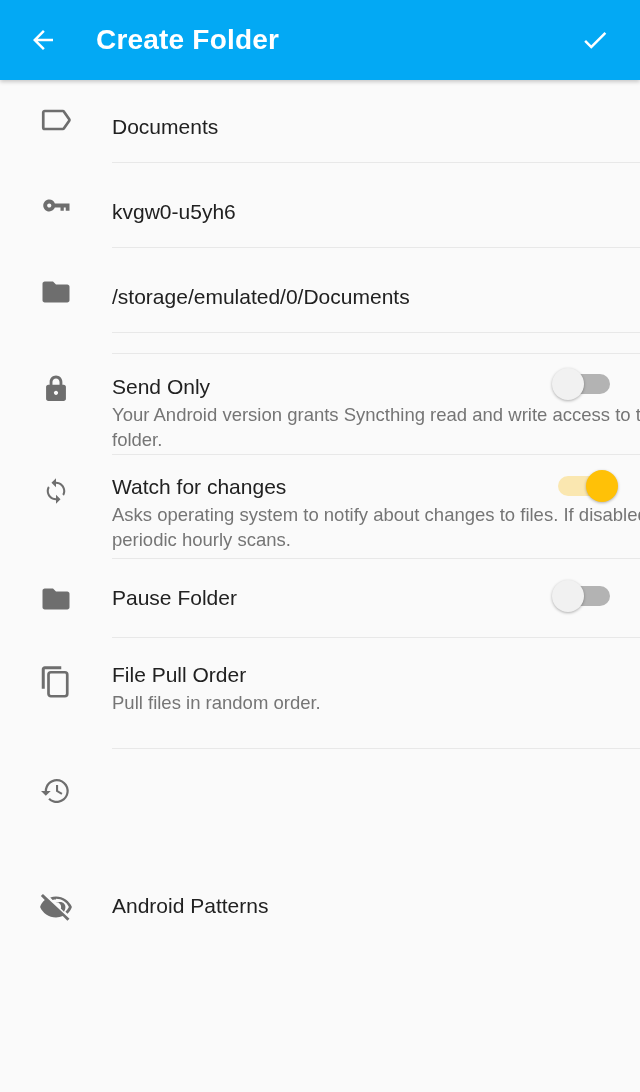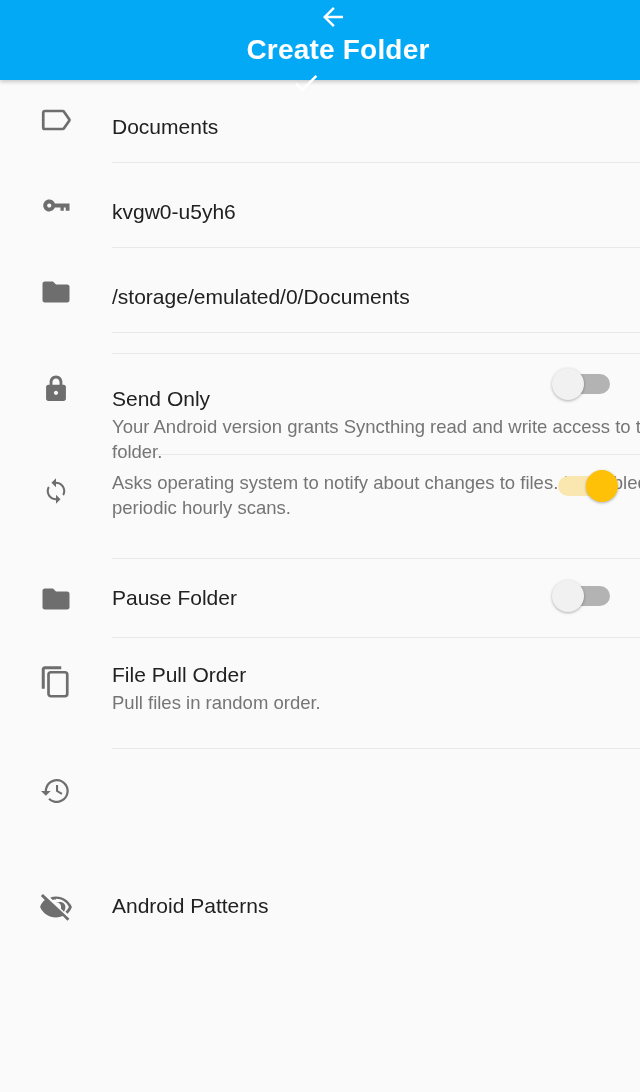--- a/index.html
+++ b/index.html
@@ -12,21 +12,20 @@
   #app { position:relative; width:640px; height:1092px; background:#fafafa; }
 
   
   .appbar {
     position:absolute; top:0; left:0;
     width:640px; height:80px;
     background:#03A9F4;
     display:flex; align-items:center;
     box-shadow:0 2px 4px rgba(0,0,0,.20);
     z-index:5;
-    flex-direction:column;
   }
   .appbar-back {
     width:34px; height:34px; margin-left:26px;
     display:flex; align-items:center; justify-content:center;
     flex:0 0 auto;
   }
   .appbar-title {
     color:#ffffff;
     font-size:28px;
     font-weight:bold;
@@ -179,38 +178,39 @@
     <div class="divider"></div>
 
     <div class="sp" style="height:14px"></div>
     <div class="row" style="height:86px">
       <div class="row-icon">
         <svg width="34" height="34" viewBox="0 0 24 24">
           <path d="M12 2.5c-2.5 0-4.5 2-4.5 4.5v2H6.6c-.9 0-1.6.7-1.6 1.6v8.3c0 .9.7 1.6 1.6 1.6h10.8c.9 0 1.6-.7 1.6-1.6v-8.3c0-.9-.7-1.6-1.6-1.6H16.5V7c0-2.5-2-4.5-4.5-4.5zm0 2c1.4 0 2.5 1.1 2.5 2.5v2h-5V7c0-1.4 1.1-2.5 2.5-2.5zM12 13.2c.8 0 1.5.7 1.5 1.5s-.7 1.5-1.5 1.5-1.5-.7-1.5-1.5.7-1.5 1.5-1.5z" fill="#6E6E6E"></path>
         </svg>
       </div>
       <div class="row-body">
-        <div class="row-title" style="margin-top:16px">Send Only</div>
+        <div class="row-title" style="margin-top:4px">Send Only</div>
         <div class="row-desc">Your Android version grants Syncthing read and write access to the selected folder.</div>
         <div class="toggle off" style="right:18px; top:0px; position:absolute;">
           <span class="track"></span>
           <span class="thumb"></span>
         </div>
       </div>
     </div>
     <div class="divider"></div>
 
     <div class="sp" style="height:15px"></div>
     <div class="row" style="height:88px">
       <div class="row-icon">
         <svg width="34" height="34" viewBox="0 0 24 24">
           <path d="M12 5.5V3l-3.2 3.2L12 9.4V6.9c2.8 0 5.1 2.3 5.1 5.1 0 .86-.22 1.67-.6 2.38l1.05 1.05c.63-1.0 1-2.18 1-3.43C18.55 8.43 15.62 5.5 12 5.5zM12 17.1c-2.8 0-5.1-2.3-5.1-5.1 0-.86.22-1.67.6-2.38L6.45 8.57C5.82 9.57 5.45 10.75 5.45 12c0 3.57 2.93 6.5 6.55 6.5V21l3.2-3.2L12 14.6z" fill="#6E6E6E"></path>
         </svg>
       </div>
       <div class="row-body">
+        <div class="row-title" style="margin-top:2px">Watch for changes</div>
         <div class="row-desc">Asks operating system to notify about changes to files. If disabled falls back to periodic hourly scans.</div>
         <div class="toggle on" style="right:18px; top:0px; position:absolute;">
           <span class="track"></span>
           <span class="thumb"></span>
         </div>
       </div>
     </div>
     <div class="divider"></div>
 
     <div class="sp" style="height:18px"></div>

